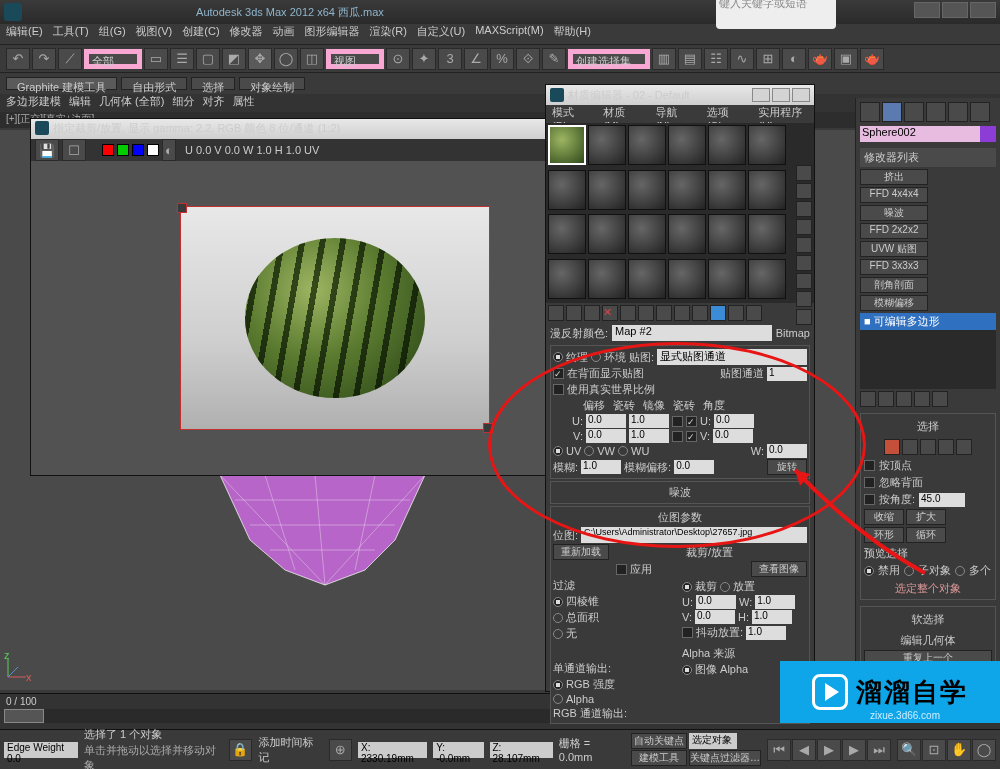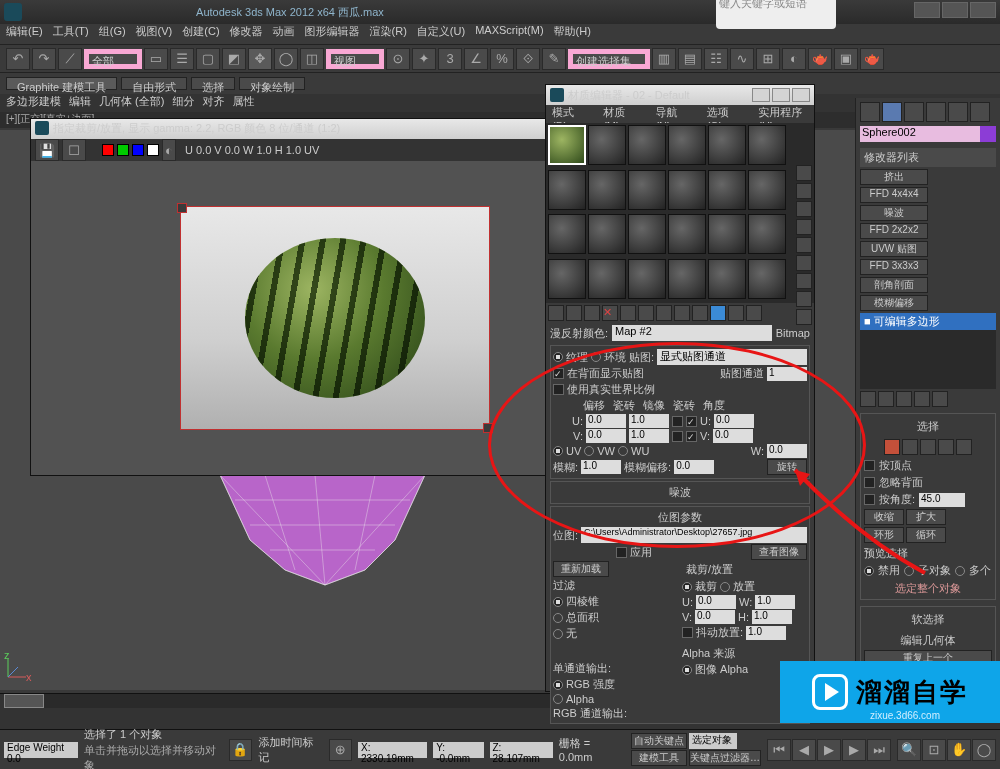--- a/index.html
+++ b/index.html
@@ -355,28 +355,28 @@
       <div class="mat-roll-hdr">噪波</div>
     </div>
 
   <div class="mat-rollout">
     <div class="mat-roll-hdr">位图参数</div>
     <div class="coord-row">
         <span>位图:</span>
         <div class="map-select" style="flex:1;font-size:9px">C:\Users\Administrator\Desktop\27657.jpg</div>
       </div>
     <div class="coord-row">
+        <div class="small-btn" style="width:56px">重新加载</div>
+        <span style="margin:0 auto">裁剪/放置</span>
+      </div>
+    <div class="coord-row">
         <span style="width:60px"></span>
         <span class="check"></span>
         <span>应用</span>
         <div class="small-btn" style="width:56px;margin-left:auto">查看图像</div>
-      </div>
-    <div class="coord-row">
-        <div class="small-btn" style="width:56px">重新加载</div>
-        <span style="margin:0 auto">裁剪/放置</span>
       </div>
     <div style="display:flex;gap:4px">
       <div style="flex:1">
         <div>过滤</div>
         <div class="coord-row">
             <span class="radio on"></span>
             <span>四棱锥</span>
           </div>
         <div class="coord-row">
             <span class="radio"></span>
@@ -540,20 +540,21 @@
   </div>
 </div>
 
 <div class="red-ellipse"></div>
 <svg class="red-arrow" viewBox="0 0 150 120">
   <path d="M145 115 Q 80 80 15 12" stroke="#e81515" stroke-width="4" fill="none"></path>
   <path d="M15 12 L30 16 L20 28 Z" fill="#e81515"></path>
 </svg>
 
 <div class="timeline">
+  <div style="padding:2px 6px;font-size:10px">0 / 100</div>
   <div style="height:14px;background:#2a2a2a;margin:0 4px;position:relative">
     <div style="position:absolute;left:0;width:40px;height:14px;background:#555;border:1px solid #888"></div>
   </div>
 </div>
 
 <div class="status">
   <div class="status-box" style="width:76px">Edge Weight 0.0</div>
   <div style="display:flex;flex-direction:column;gap:1px">
     <span>选择了 1 个对象</span>
     <span style="color:#aaa">单击并拖动以选择并移动对象</span>

